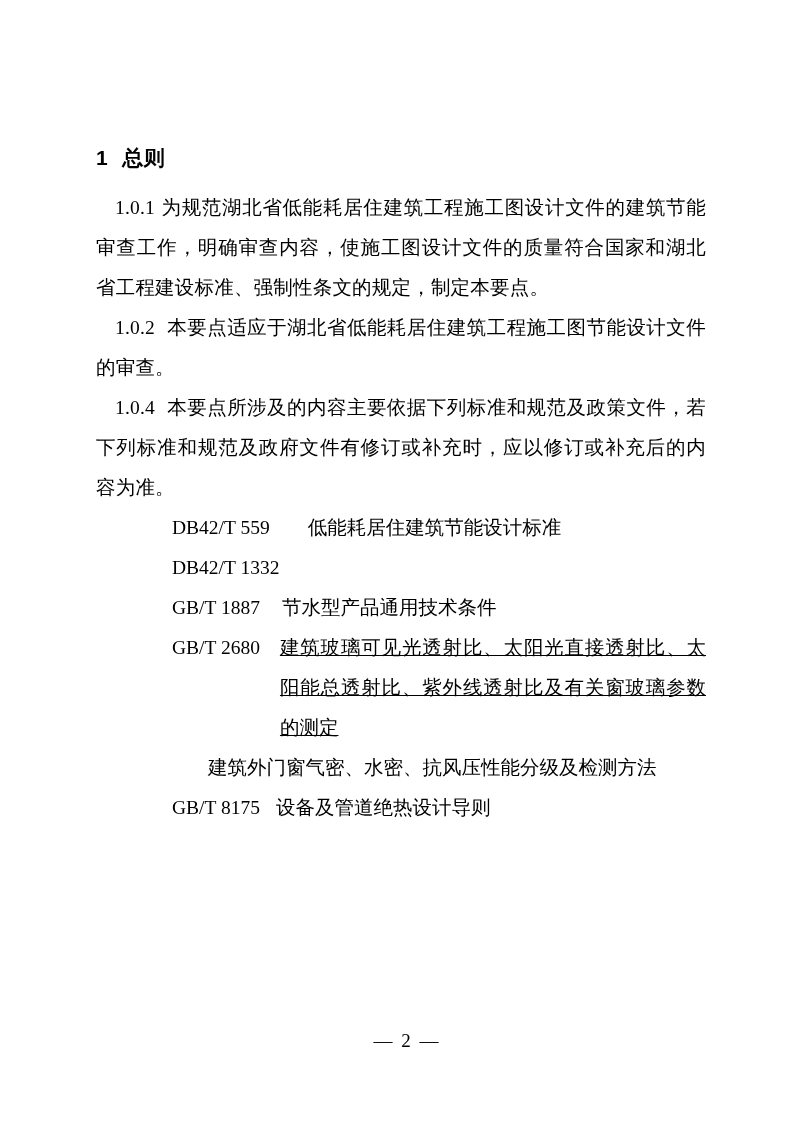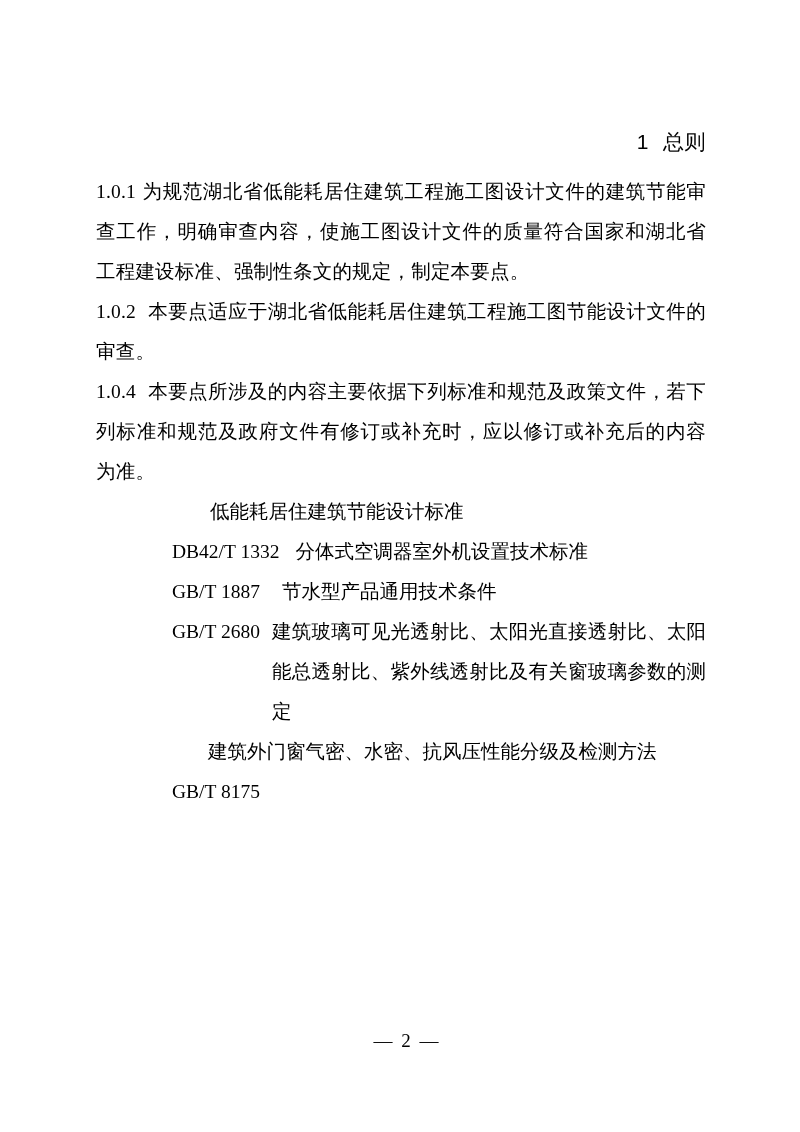--- a/index.html
+++ b/index.html
@@ -19,39 +19,39 @@
   }
   .content {
     position: absolute;
     left: 96px;
     top: 128px;
     width: 610px;
   }
   h1.section-title {
     font-family: "Liberation Sans", "DejaVu Sans", sans-serif;
     font-size: 21px;
-    font-weight: normal;
-    margin: 0 0 16px 0;
+    font-weight: bold;
+    margin: 16px 0 16px 0;
     letter-spacing: 0.5px;
-    text-align: right;
   }
   h1.section-title .num {
     margin-right: 14px;
   }
   p.clause {
     font-size: 19.5px;
     line-height: 40px;
     margin: 0;
     text-align: justify;
     text-justify: inter-ideograph;
     text-indent: 0;
     letter-spacing: 0.2px;
   }
   p.clause .cnum {
     margin-right: 6px;
+    margin-left: 19px;
   }
   p.clause.wide .cnum {
     margin-right: 12px;
   }
   .list-label {
     font-size: 19.5px;
     line-height: 40px;
     margin: 0;
     padding-left: 48px;
   }
@@ -70,21 +70,21 @@
     white-space: nowrap;
   }
   .std-name {
     flex: 1 1 auto;
     text-align: justify;
     text-justify: inter-ideograph;
   }
   .gap-1 { margin-left: 38px; }
   .gap-2 { margin-left: 16px; }
   .gap-3 { margin-left: 22px; }
-  .gap-4 { margin-left: 12px; }
+  .gap-4 { margin-left: 20px; text-decoration: underline; }
   .gap-5 { margin-left: 36px; }
   .gap-6 { margin-left: 16px; }
   .footer {
     position: absolute;
     left: 0;
     right: 0;
     top: 1030px;
     text-align: center;
     font-size: 19px;
     font-family: "Liberation Serif", "DejaVu Serif", serif;
@@ -111,38 +111,39 @@
     </p>
 
 
     <p class="clause wide">
       <span class="cnum">1.0.4</span><span>本要点所涉及的内容主要依据下列标准和规范及政策文件，若下列标准和规范及政府文件有修订或补充时，应以修订或补充后的内容为准。</span>
     </p>
 
 
     <div class="std-list">
       <div class="std-item">
+        <span class="std-code">DB42/T 559</span>
         <span class="std-name gap-1">低能耗居住建筑节能设计标准</span>
       </div>
       <div class="std-item">
         <span class="std-code">DB42/T 1332</span>
-        <span class="std-name gap-2">分体式空调器室外机设置技术标准</span>
       </div>
       <div class="std-item">
         <span class="std-code">GB/T 1887</span>
         <span class="std-name gap-3">节水型产品通用技术条件</span>
       </div>
       <div class="std-item">
         <span class="std-code">GB/T  2680</span>
         <span class="std-name gap-4">建筑玻璃可见光透射比、太阳光直接透射比、太阳能总透射比、紫外线透射比及有关窗玻璃参数的测定</span>
       </div>
       <div class="std-item">
         <span class="std-name gap-5">建筑外门窗气密、水密、抗风压性能分级及检测方法</span>
       </div>
       <div class="std-item">
         <span class="std-code">GB/T 8175</span>
+        <span class="std-name gap-6">设备及管道绝热设计导则</span>
       </div>
     </div>
 
   </div>
 
   <div class="footer">— 2 —</div>
 </div>
 
 </body></html>

